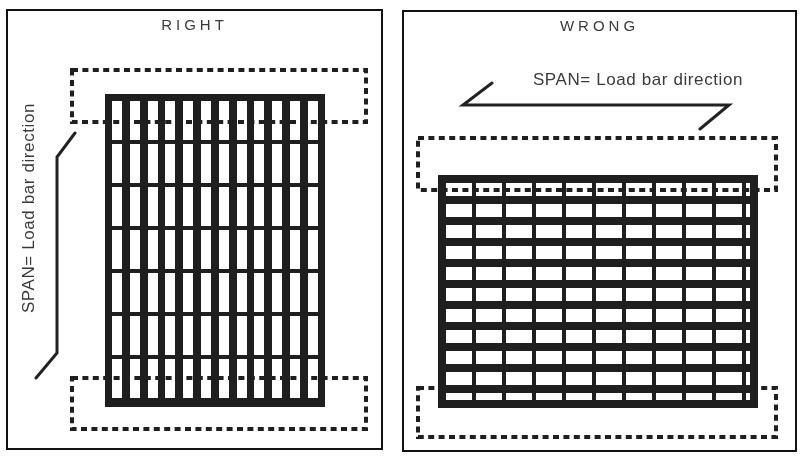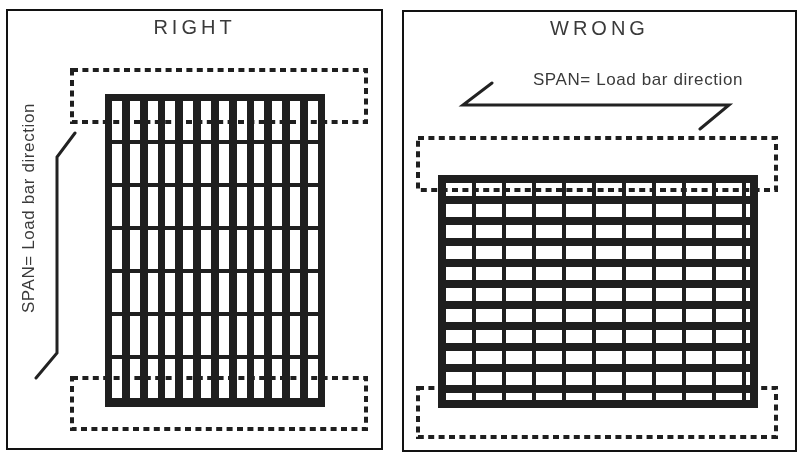--- a/index.html
+++ b/index.html
@@ -13,21 +13,21 @@
     font-family:"Liberation Sans",sans-serif;overflow:hidden;
   }
   .panel{
     position:absolute;background:var(--bg);
     border:2px solid #121212;box-sizing:border-box;
   }
   #panel-right{left:6px;top:9px;width:377px;height:441px;}
   #panel-wrong{left:402px;top:10px;width:395px;height:442px;}
   .title{
     position:absolute;top:5px;left:0;right:0;text-align:center;
-    font-size:20px;letter-spacing:4px;color:var(--text);font-weight:400;
+    font-size:15px;letter-spacing:4px;color:var(--text);font-weight:400;
   }
   .svg-layer{position:absolute;left:0;top:0;width:100%;height:100%;}
   .dash{fill:none;stroke:var(--ink);stroke-width:4;stroke-dasharray:6 4.4;}
   .arrow{fill:none;stroke:#222;stroke-width:3;stroke-linecap:round;stroke-linejoin:miter;}
   .grating{
     position:absolute;box-sizing:border-box;border:7px solid var(--ink);
     background-color:transparent;
   }
   #grating-right-panel{
     left:97px;top:83px;width:220px;height:313px;

